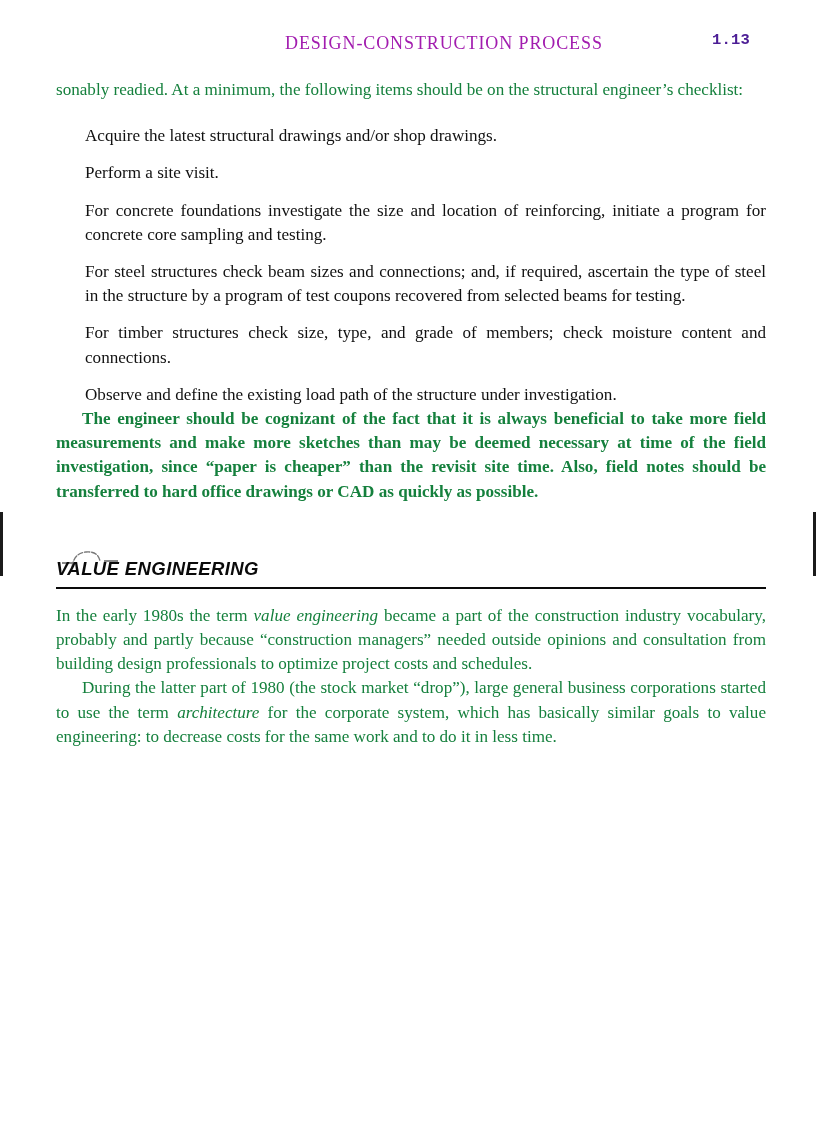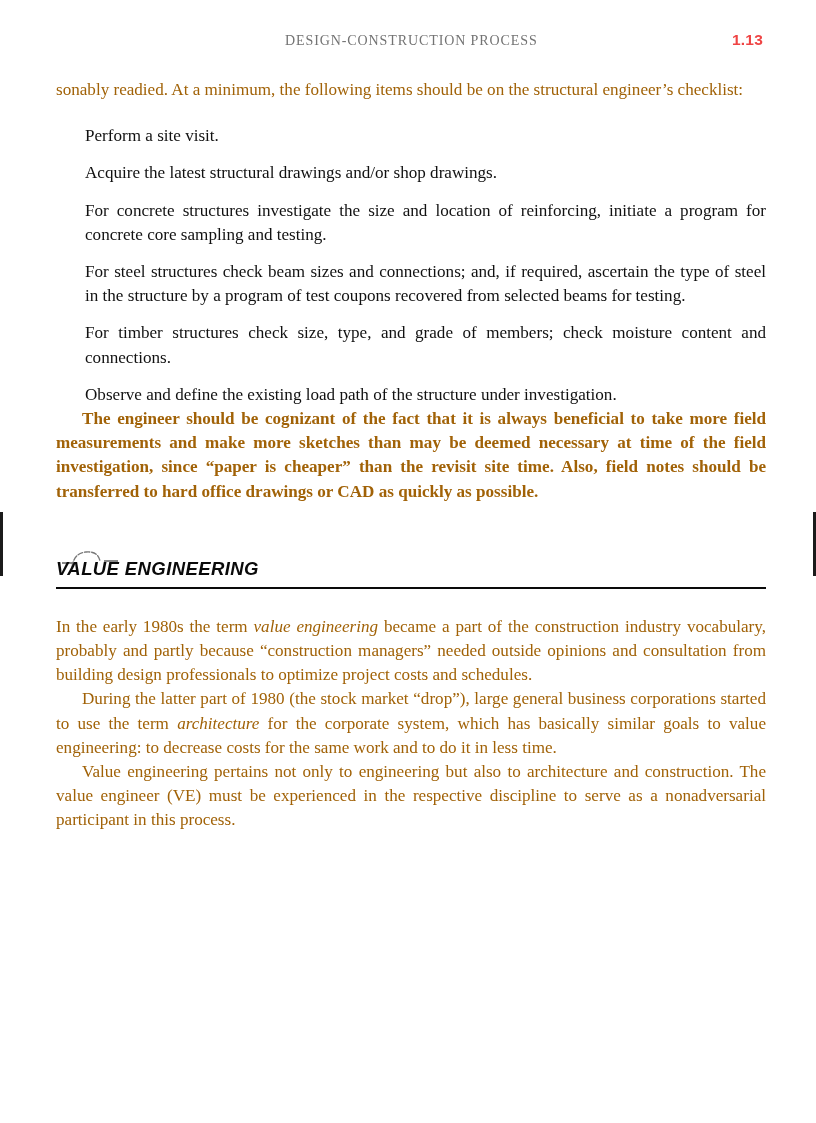--- a/index.html
+++ b/index.html
@@ -27,52 +27,52 @@
     left: 56px;
     width: 710px;
     height: 22px;
   }
 
   .running-head-title {
     position: absolute;
     left: 229px;
     top: 0;
     font-family: "Liberation Serif", "DejaVu Serif", serif;
-    font-size: 14px;
+    font-size: 18px;
     letter-spacing: 0.9px;
-    color: #737373;
+    color: #a21caf;
     white-space: nowrap;
   }
 
   .running-head-folio {
     position: absolute;
-    right: 3px;
+    right: 16px;
     top: -2px;
-    font-family: Liberation Sans, sans-serif;
+    font-family: Liberation Mono, monospace;
     font-size: 15.5px;
     font-weight: bold;
-    color: #ef4444;
+    color: #4c1d95;
     letter-spacing: 0.2px;
   }
 
   
   .content {
     position: absolute;
     left: 56px;
     top: 78px;
     width: 710px;
   }
 
   p.body {
     margin: 0;
     font-size: 17.1px;
     line-height: 24.2px;
     text-align: justify;
     text-justify: inter-word;
-    color: #a16207;
+    color: #15803d;
     hyphens: none;
   }
 
   p.body.indent-first {
     text-indent: 26px;
   }
 
   
   .checklist {
     margin: 0;
@@ -121,21 +121,21 @@
   }
 
   .section-rule {
     margin-top: 7px;
     width: 710px;
     height: 2px;
     background: #0a0a0a;
   }
 
   .section-body {
-    margin-top: 26px;
+    margin-top: 15px;
   }
 
   .section-body p.body + p.body {
     margin-top: 0;
   }
 
   em.term {
     font-style: italic;
   }
 
@@ -185,40 +185,39 @@
     <path d="M2 15 L16 15" stroke="#3a3a3a" stroke-width="1.6" fill="none"></path>
     <path d="M12 19 Q14 5 26 4 Q38 3 40 13" stroke="#4a4a4a" stroke-width="1.4" fill="none" stroke-dasharray="5 2" stroke-linecap="round"></path>
     <path d="M44 13 L58 13" stroke="#3a3a3a" stroke-width="1.6" fill="none"></path>
   </svg>
 
   <div class="content">
 
     <p class="body">sonably readied. At a minimum, the following items should be on the structural engineer’s checklist:</p>
 
     <ul class="checklist">
+      <li class="single">Acquire the latest structural drawings and/or shop drawings.</li>
       <li class="single">Perform a site visit.</li>
-      <li class="single">Acquire the latest structural drawings and/or shop drawings.</li>
-      <li>For concrete structures investigate the size and location of reinforcing, initiate a program for concrete core sampling and testing.</li>
+      <li>For concrete foundations investigate the size and location of reinforcing, initiate a program for concrete core sampling and testing.</li>
       <li>For steel structures check beam sizes and connections; and, if required, ascertain the type of steel in the structure by a program of test coupons recovered from selected beams for testing.</li>
       <li>For timber structures check size, type, and grade of members; check moisture content and connections.</li>
       <li class="single">Observe and define the existing load path of the structure under investigation.</li>
     </ul>
 
     <p class="body indent-first after-list">The engineer should be cognizant of the fact that it is always beneficial to take more field measurements and make more sketches than may be deemed necessary at time of the field investigation, since “paper is cheaper” than the revisit site time. Also, field notes should be transferred to hard office drawings or CAD as quickly as possible.</p>
 
     <div class="section-head">
       <h2 class="section-head-title">VALUE ENGINEERING</h2>
       <div class="section-rule"></div>
     </div>
 
     <div class="section-body">
 
       <p class="body"><span>In the early 1980s the term </span><em class="term">value engineering</em><span> became a part of the construction industry vocabulary, probably and partly because “construction managers” needed outside opinions and consultation from building design professionals to optimize project costs and schedules.</span></p>
 
       <p class="body indent-first"><span>During the latter part of 1980 (the stock market “drop”), large general business corporations started to use the term </span><em class="term">architecture</em><span> for the corporate system, which has basically similar goals to value engineering: to decrease costs for the same work and to do it in less time.</span></p>
 
-      <p class="body indent-first">Value engineering pertains not only to engineering but also to architecture and construction. The value engineer (VE) must be experienced in the respective discipline to serve as a nonadversarial participant in this process.</p>
 
     </div>
 
   </div>
 
 </div>
 
 </body></html>

